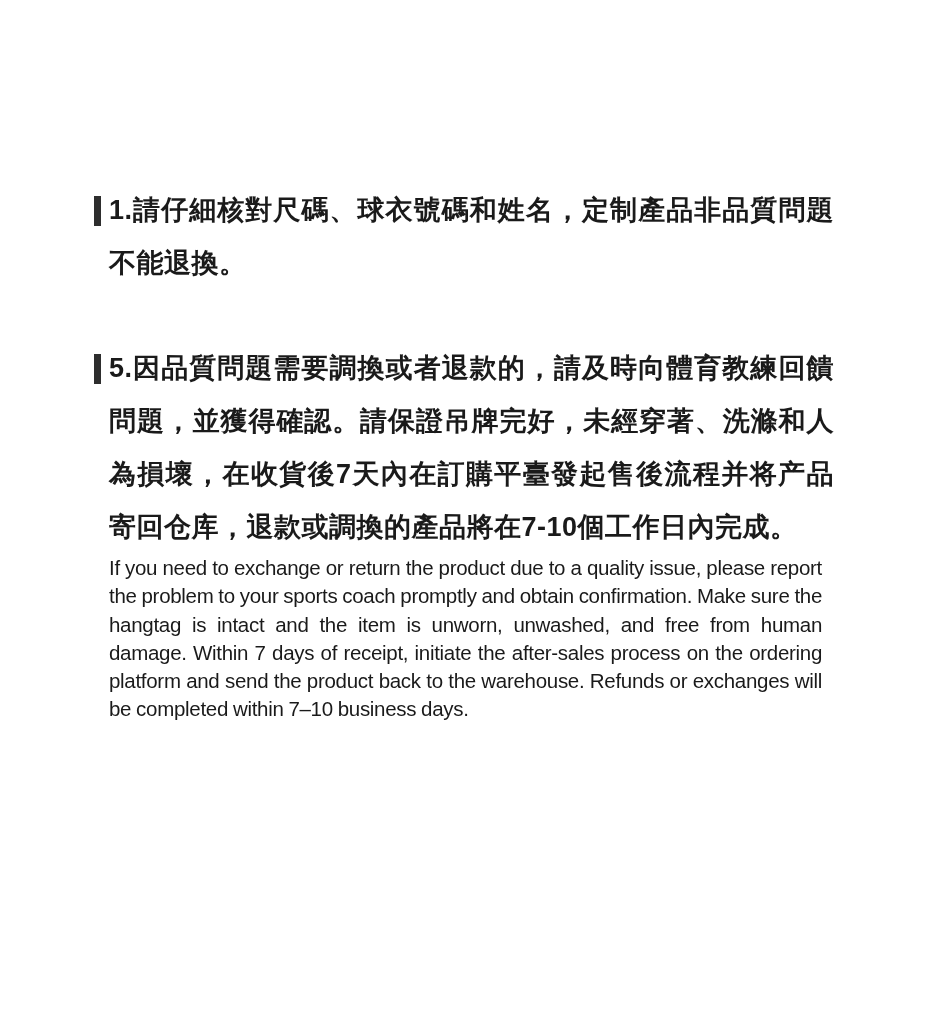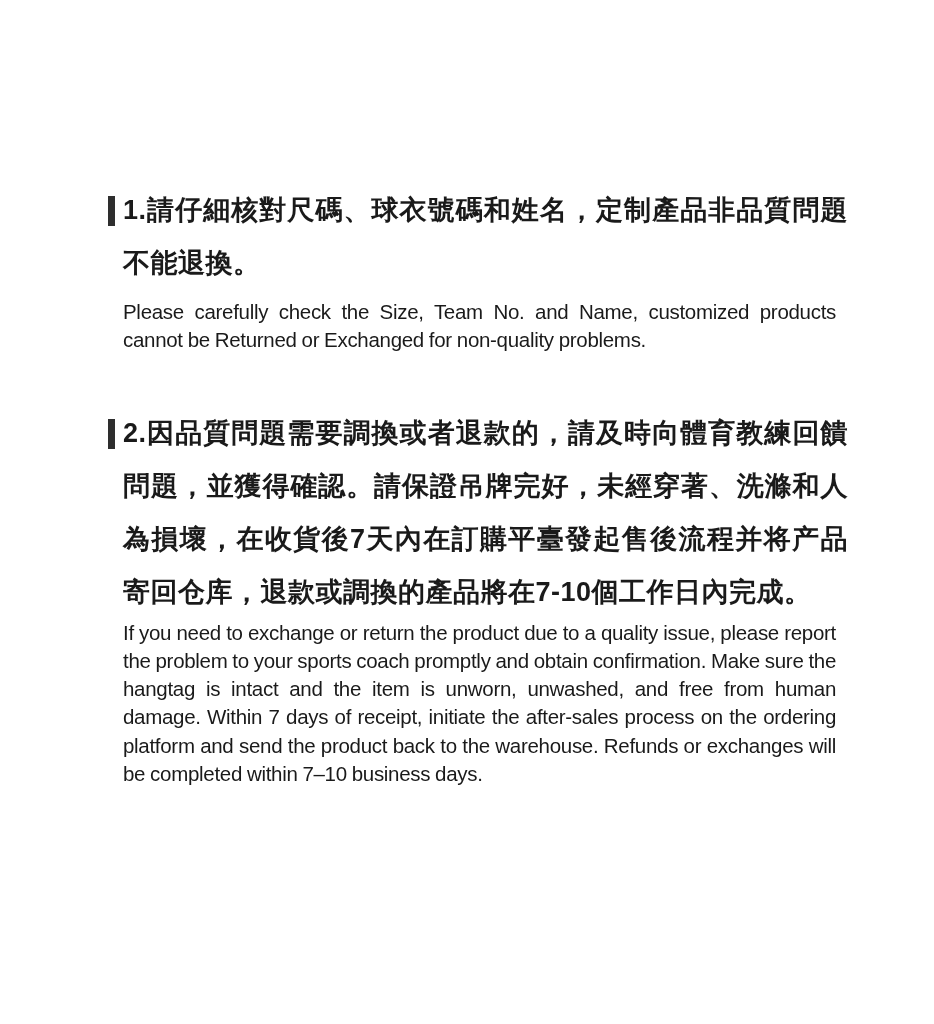--- a/index.html
+++ b/index.html
@@ -10,21 +10,21 @@
   .page {
     position: relative;
     width: 934px;
     height: 1024px;
     background: var(--page-bg, #ffffff);
     font-family: "Liberation Sans", sans-serif;
     overflow: hidden;
   }
   .content {
     position: absolute;
-    left: 108px;
+    left: 94px;
     top: 184px;
     width: 740px;
   }
   .policy-section {
     display: block;
   }
   .section-2 {
     margin-top: 52px;
   }
   .cn-heading {
@@ -66,25 +66,24 @@
 <body>
 
 <div class="page">
   <div class="content">
 
     <section class="policy-section section-1">
       <h2 class="cn-heading" lang="zh-Hant">
         <span class="marker-bar"></span>
         <span class="cn-text">1.請仔細核對尺碼、球衣號碼和姓名，定制產品非品質問題不能退換。</span>
       </h2>
-      <p class="en-para" lang="en">Please carefully check the Size, Team No. and Name, customized products cannot be Returned or Exchanged for non-quality problems.</p>
     </section>
 
     <section class="policy-section section-2">
       <h2 class="cn-heading" lang="zh-Hant">
         <span class="marker-bar"></span>
-        <span class="cn-text">2.因品質問題需要調換或者退款的，請及時向體育教練回饋問題，並獲得確認。請保證吊牌完好，未經穿著、洗滌和人為損壞，在收貨後7天內在訂購平臺發起售後流程并将产品寄回仓库，退款或調換的產品將在7-10個工作日內完成。</span>
+        <span class="cn-text">5.因品質問題需要調換或者退款的，請及時向體育教練回饋問題，並獲得確認。請保證吊牌完好，未經穿著、洗滌和人為損壞，在收貨後7天內在訂購平臺發起售後流程并将产品寄回仓库，退款或調換的產品將在7-10個工作日內完成。</span>
       </h2>
       <p class="en-para" lang="en">If you need to exchange or return the product due to a quality issue, please report the problem to your sports coach promptly and obtain confirma­tion. Make sure the hangtag is intact and the item is unworn, unwashed, and free from human damage. Within 7 days of receipt, initiate the af­ter-sales process on the ordering platform and send the product back to the warehouse. Refunds or exchanges will be completed within 7–10 busi­ness days.</p>
     </section>
 
   </div>
 </div>
 
 </body></html>

